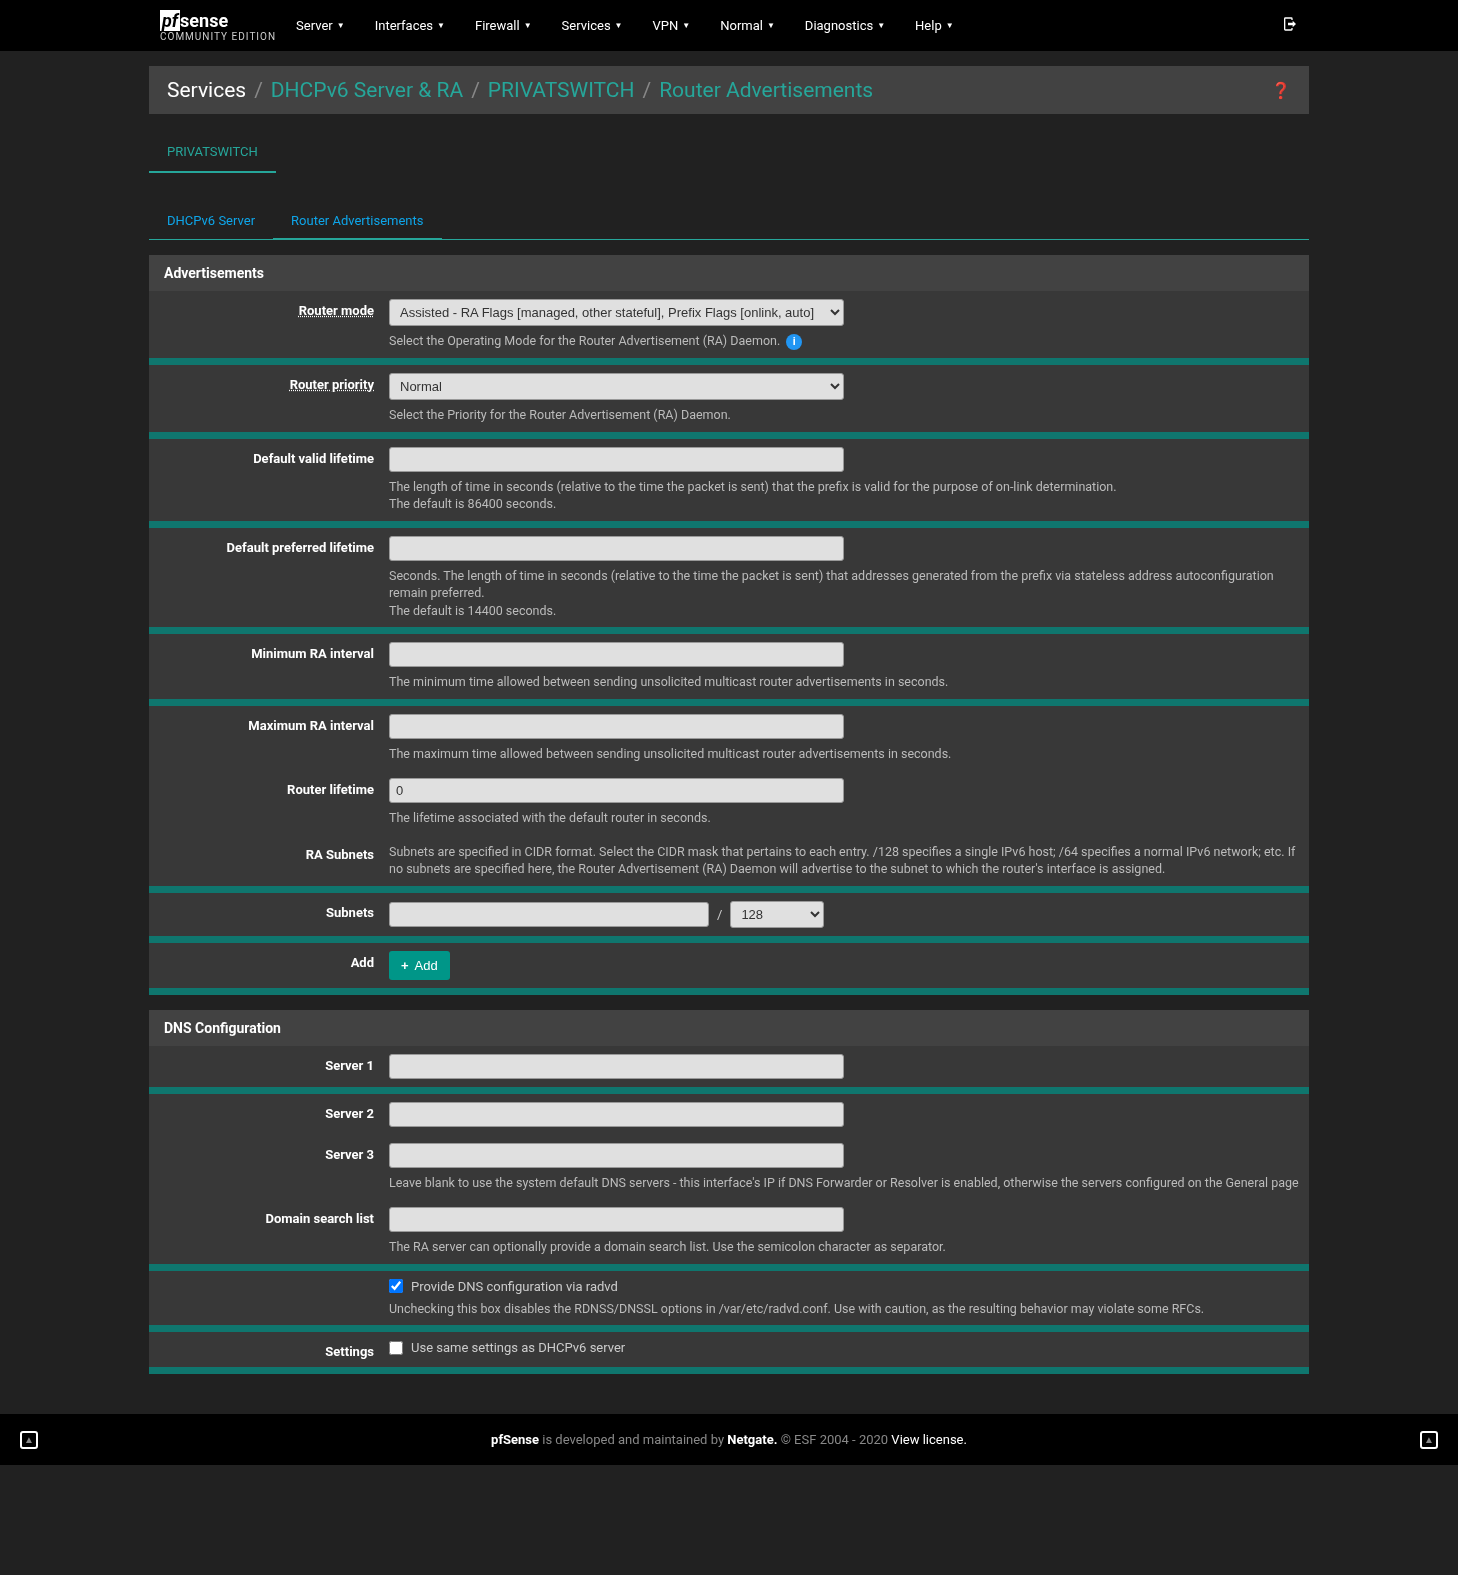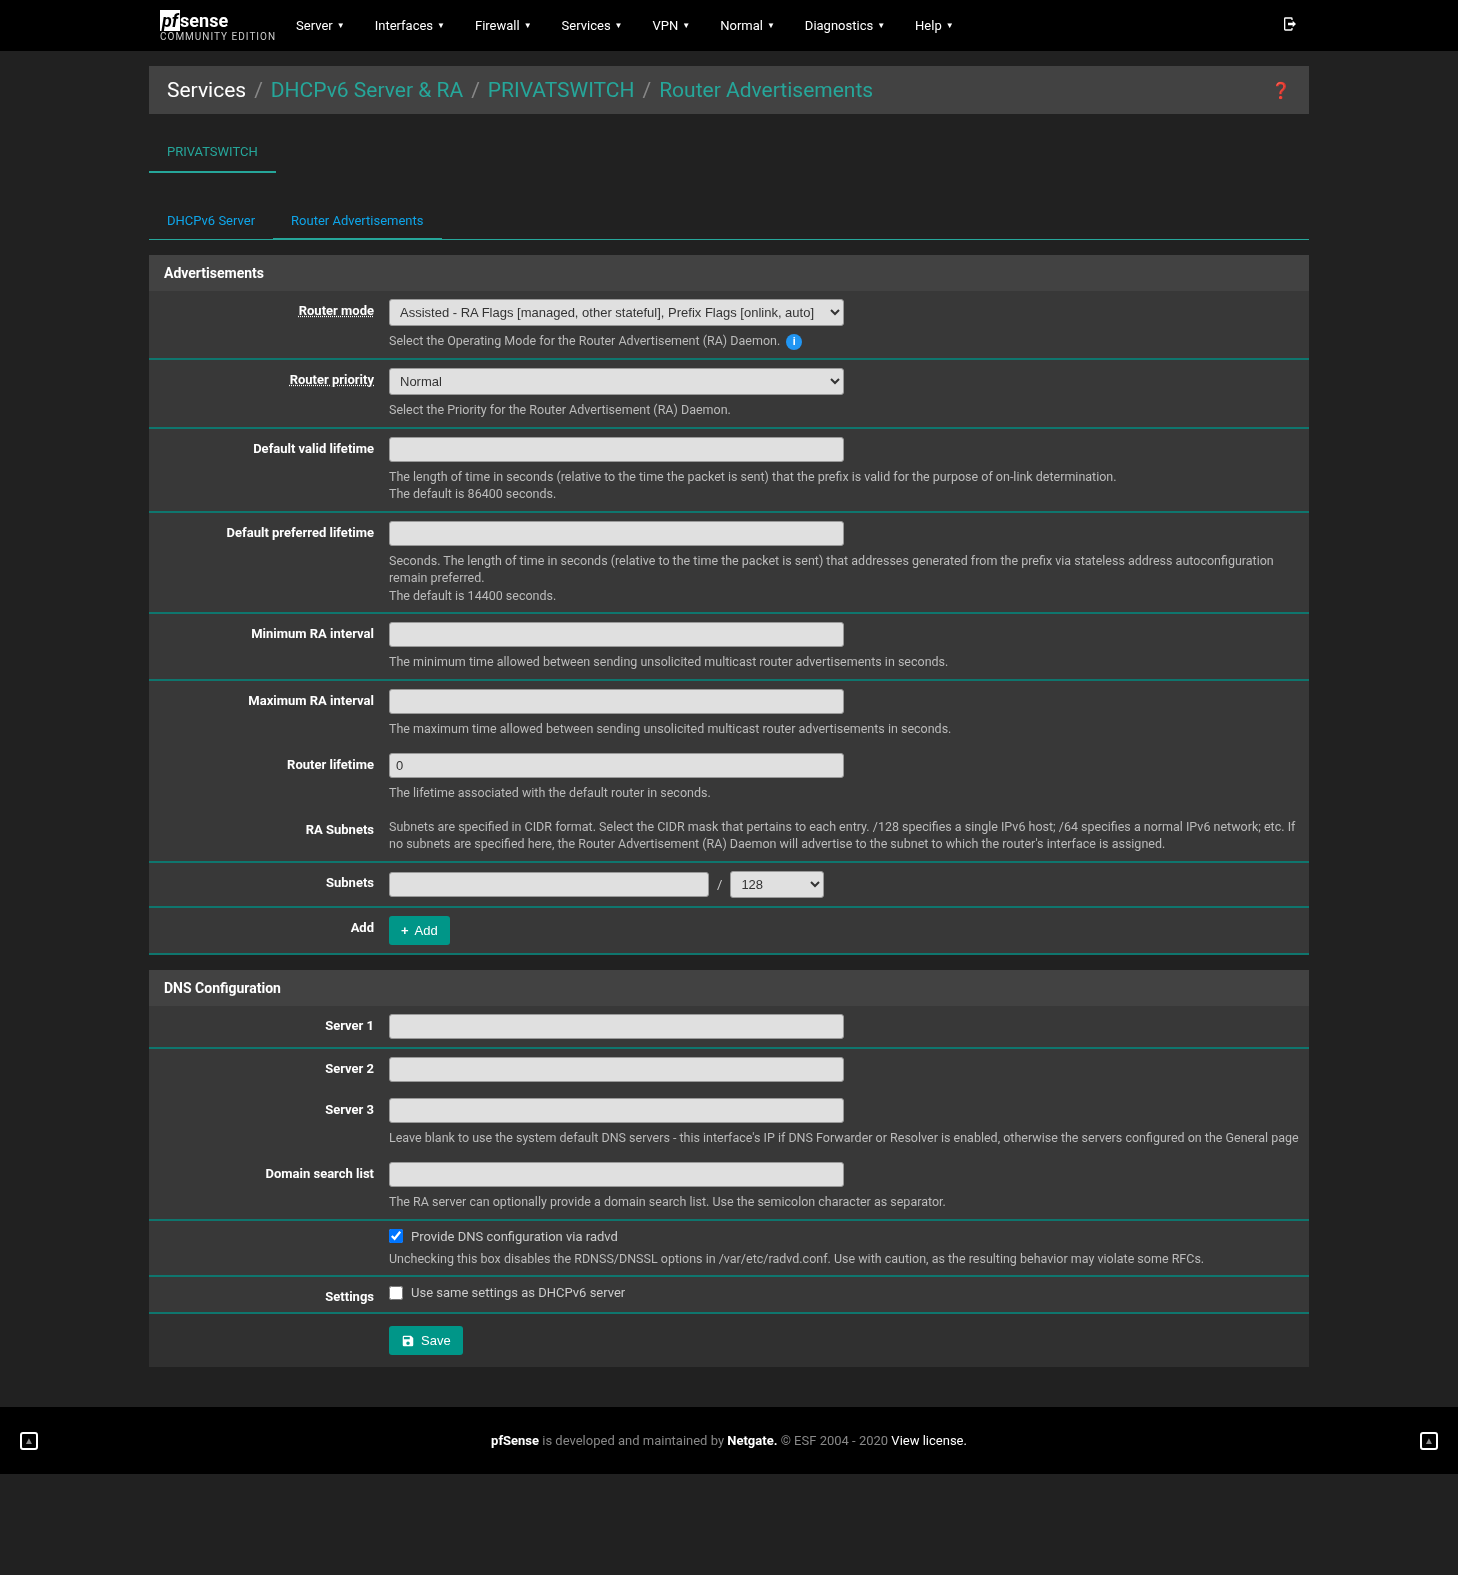--- a/index.html
+++ b/index.html
@@ -68,21 +68,21 @@
 .panel-header {
   background: #424242;
   padding: 10px 15px;
   font-weight: bold;
   font-size: 14px;
 }
 .form-row {
   display: flex;
   background: #303030;
   padding: 8px 10px;
-  border-bottom: 2px solid #0f766e;
+  border-bottom: 7px solid #0f766e;
 }
 .form-row:nth-child(even) { background: #383838; }
 .form-row.alt { background: #383838; }
 .form-label {
   width: 230px;
   text-align: right;
   padding-right: 15px;
   padding-top: 4px;
   font-weight: bold;
   font-size: 13px;
@@ -131,21 +131,21 @@
 .save-row { padding: 12px 10px 12px 240px; background: #303030; }
 .footer {
   background: #000;
   margin-top: 40px;
   padding: 10px 20px;
   display: flex;
   align-items: center;
   color: #888;
   font-size: 13px;
 }
-.footer-center { margin: 16px auto; }
+.footer-center { margin: 8px auto; }
 .footer-center b { color: #fff; }
 .footer-center a { color: #fff; text-decoration: none; }
 .scroll-btn {
   width: 18px; height: 18px;
   border: 2px solid #fff;
   border-radius: 3px;
   display: flex;
   align-items: center;
   justify-content: center;
   font-size: 10px;
@@ -355,28 +355,20 @@
     <div class="form-row">
       <div class="form-label">Settings</div>
       <div class="form-content">
         <div class="checkbox-row">
           <input type="checkbox" style="">
           <span>Use same settings as DHCPv6 server</span>
         </div>
       </div>
     </div>
 
-    <div class="save-row">
-      <button class="btn">
-        <svg width="14" height="14" viewBox="0 0 24 24" fill="#fff">
-            <path d="M17 3H5a2 2 0 00-2 2v14a2 2 0 002 2h14a2 2 0 002-2V7l-4-4M12 19a3 3 0 110-6 3 3 0 010 6m3-10H5V5h10v4z"></path>
-          </svg>
-        <span>Save</span>
-      </button>
-    </div>
   </div>
 </div>
 
 <div class="footer">
   <div class="scroll-btn">▲</div>
   <div class="footer-center">
     <b>pfSense</b><span> is developed and maintained by </span><b>Netgate.</b><span> © ESF 2004 - 2020 </span><a href="#">View license.</a>
   </div>
   <div class="scroll-btn">▲</div>
 </div>

